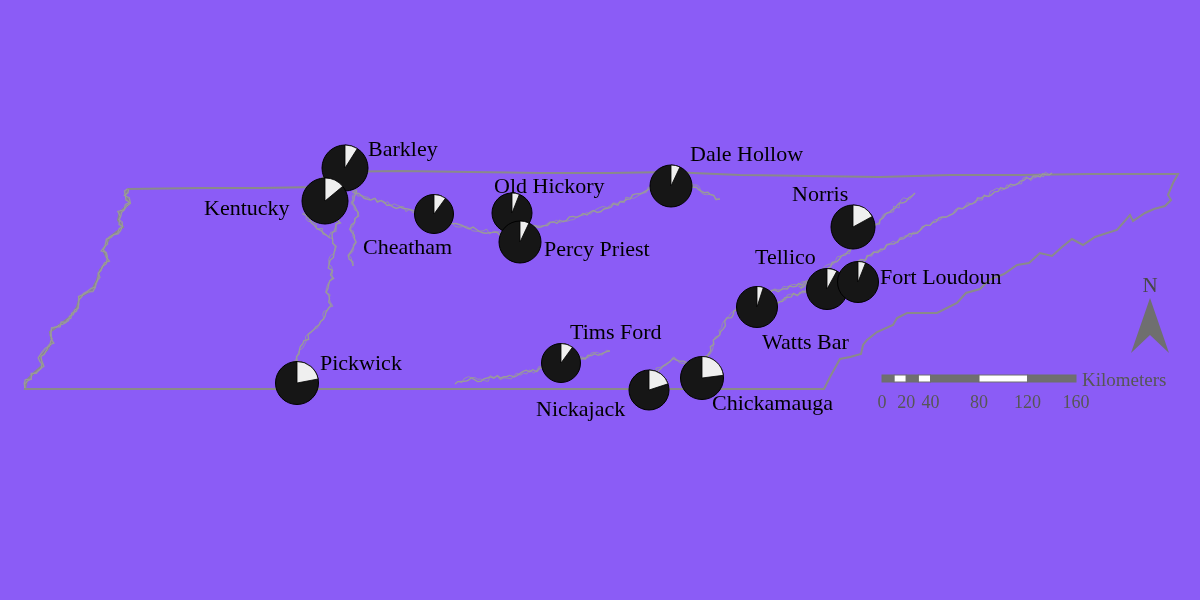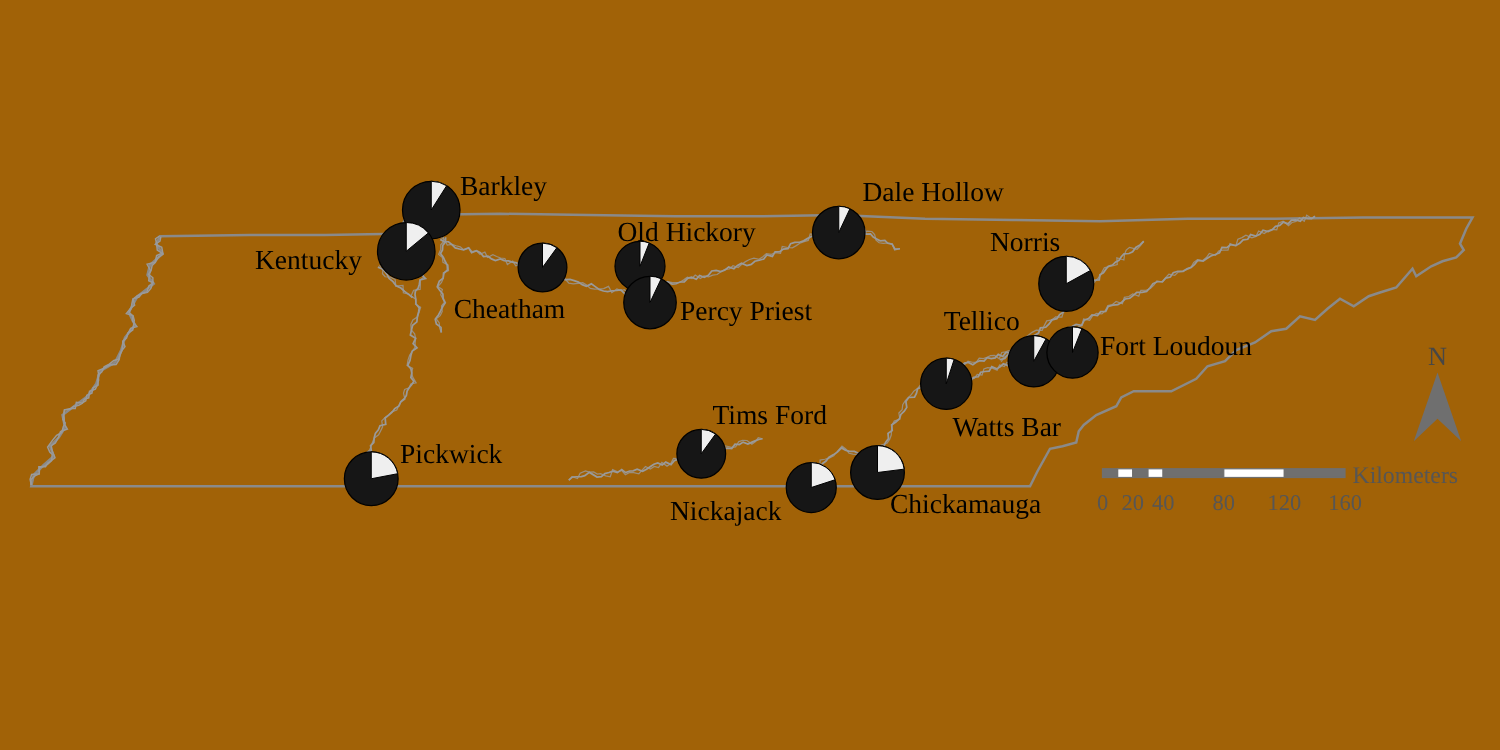--- a/index.html
+++ b/index.html
@@ -1,16 +1,16 @@
 <!DOCTYPE html>
 <html><head>
 <meta charset="utf-8">
 <style>
   html,body{margin:0;padding:0;background:#ffffff;}
-  .stage{position:relative;width:1200px;height:600px;background:#a16207;overflow:hidden;
+  .stage{position:relative;width:1200px;height:600px;background:#8b5cf6;overflow:hidden;
          font-family:"Liberation Serif", serif;}
   svg text{font-family:"Liberation Serif", serif;}
   .res-label{font-size:22px;fill:#000000;}
   .tick-label{font-size:18px;fill:#565656;}
   .unit-label{font-size:19px;fill:#565656;}
   .north-label{font-size:21px;fill:#474747;}
 </style>
 </head>
 <body>
 

